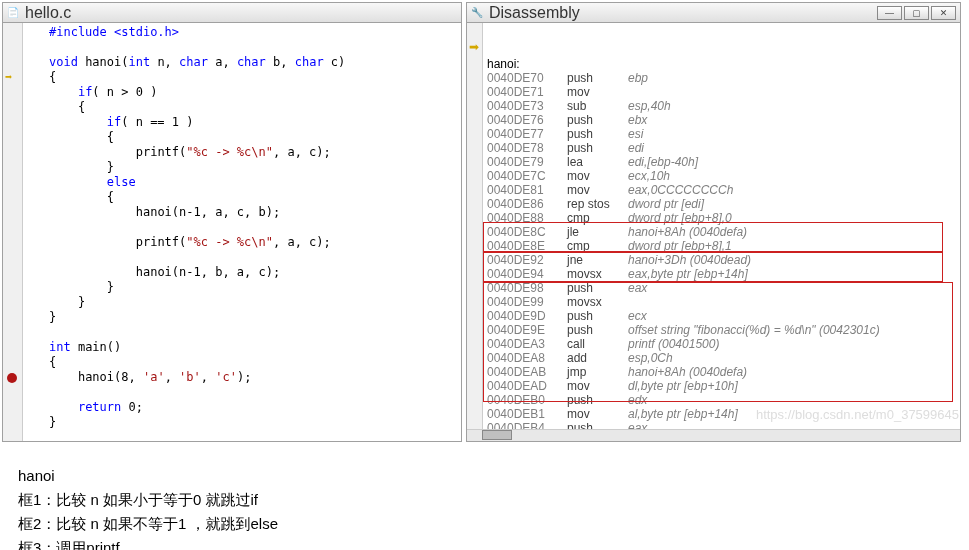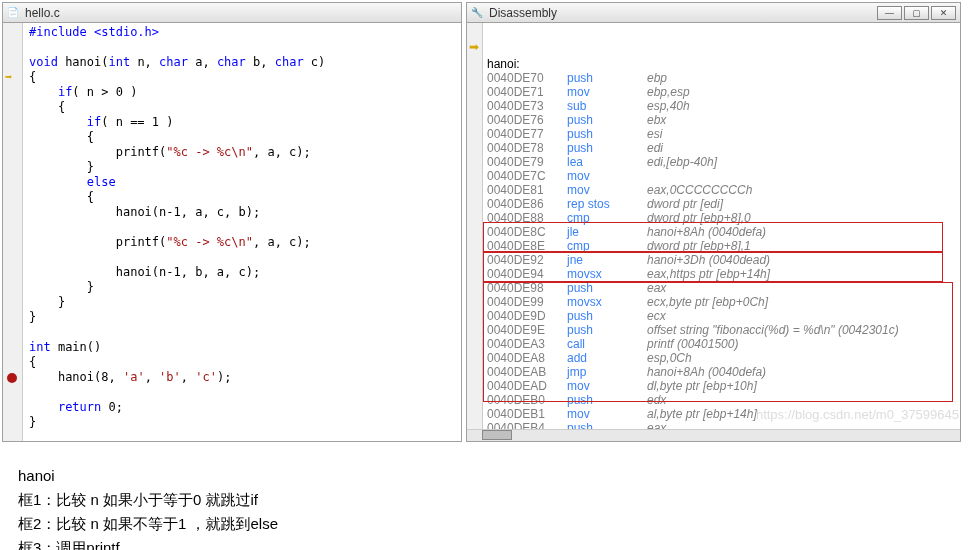--- a/index.html
+++ b/index.html
@@ -39,21 +39,21 @@
 }
 .file-icon {
   width: 14px;
   height: 14px;
   display: inline-flex;
   align-items: center;
   justify-content: center;
   font-size: 10px;
 }
 .title-text {
-  font-size: 12px;
+  font-size: 16px;
   color: #333;
 }
 .win-controls {
   margin-left: auto;
   display: flex;
   gap: 2px;
 }
 .win-btn {
   width: 25px;
   height: 14px;
@@ -90,20 +90,21 @@
   left: 4px;
   width: 10px;
   height: 10px;
   border-radius: 50%;
   background: #b01515;
 }
 .code-content {
   padding: 2px 6px;
   line-height: 15px;
   white-space: pre;
+  margin-left: 20px;
 }
 .kw-blue { color: #0000ff; }
 .str-red { color: #a31515; }
 .disasm-gutter {
   width: 16px;
   background: #f0f0f0;
   border-right: 1px solid #ccc;
   position: relative;
 }
 .d-wrap {
@@ -112,21 +113,21 @@
 }
 .d-lines {
   flex: 1;
   padding: 2px 4px;
   position: relative;
   overflow: hidden;
   margin-top: 32px;
 }
 .d-row { display: flex; }
 .d-addr { width: 80px; color: #808080; }
-.d-op { width: 80px; color: #3b82f6; }
+.d-op { width: 61px; color: #404040; }
 .d-arg { color: #808080; flex: 1; font-style: italic; }
 .d-label { color: #000; font-weight: normal; }
 .red-box {
   position: absolute;
   border: 1px solid #cc2020;
   pointer-events: none;
 }
 .scrollbar-bottom {
   height: 12px;
   background: #e8e8e8;
@@ -216,21 +217,20 @@
         <div class="d-label">hanoi:</div>
 
         <div class="d-row">
             <span class="d-addr">0040DE70</span>
             <span class="d-op">push</span>
             <span class="d-arg">ebp</span>
           </div>
           <div class="d-row">
             <span class="d-addr">0040DE71</span>
             <span class="d-op">mov</span>
-            <span class="d-arg">ebp,esp</span>
           </div>
           <div class="d-row">
             <span class="d-addr">0040DE73</span>
             <span class="d-op">sub</span>
             <span class="d-arg">esp,40h</span>
           </div>
           <div class="d-row">
             <span class="d-addr">0040DE76</span>
             <span class="d-op">push</span>
             <span class="d-arg">ebx</span>
@@ -246,20 +246,21 @@
             <span class="d-arg">edi</span>
           </div>
           <div class="d-row">
             <span class="d-addr">0040DE79</span>
             <span class="d-op">lea</span>
             <span class="d-arg">edi,[ebp-40h]</span>
           </div>
           <div class="d-row">
             <span class="d-addr">0040DE7C</span>
             <span class="d-op">mov</span>
+            <span class="d-arg">ecx,10h</span>
           </div>
           <div class="d-row">
             <span class="d-addr">0040DE81</span>
             <span class="d-op">mov</span>
             <span class="d-arg">eax,0CCCCCCCCh</span>
           </div>
           <div class="d-row">
             <span class="d-addr">0040DE86</span>
             <span class="d-op">rep stos</span>
             <span class="d-arg">dword ptr [edi]</span>
@@ -280,31 +281,30 @@
             <span class="d-arg">dword ptr [ebp+8],1</span>
           </div>
           <div class="d-row">
             <span class="d-addr">0040DE92</span>
             <span class="d-op">jne</span>
             <span class="d-arg">hanoi+3Dh (0040dead)</span>
           </div>
           <div class="d-row">
             <span class="d-addr">0040DE94</span>
             <span class="d-op">movsx</span>
-            <span class="d-arg">eax,https ptr [ebp+14h]</span>
+            <span class="d-arg">eax,byte ptr [ebp+14h]</span>
           </div>
           <div class="d-row">
             <span class="d-addr">0040DE98</span>
             <span class="d-op">push</span>
             <span class="d-arg">eax</span>
           </div>
           <div class="d-row">
             <span class="d-addr">0040DE99</span>
             <span class="d-op">movsx</span>
-            <span class="d-arg">ecx,byte ptr [ebp+0Ch]</span>
           </div>
           <div class="d-row">
             <span class="d-addr">0040DE9D</span>
             <span class="d-op">push</span>
             <span class="d-arg">ecx</span>
           </div>
           <div class="d-row">
             <span class="d-addr">0040DE9E</span>
             <span class="d-op">push</span>
             <span class="d-arg">offset string "fibonacci(%d) = %d\n" (0042301c)</span>

